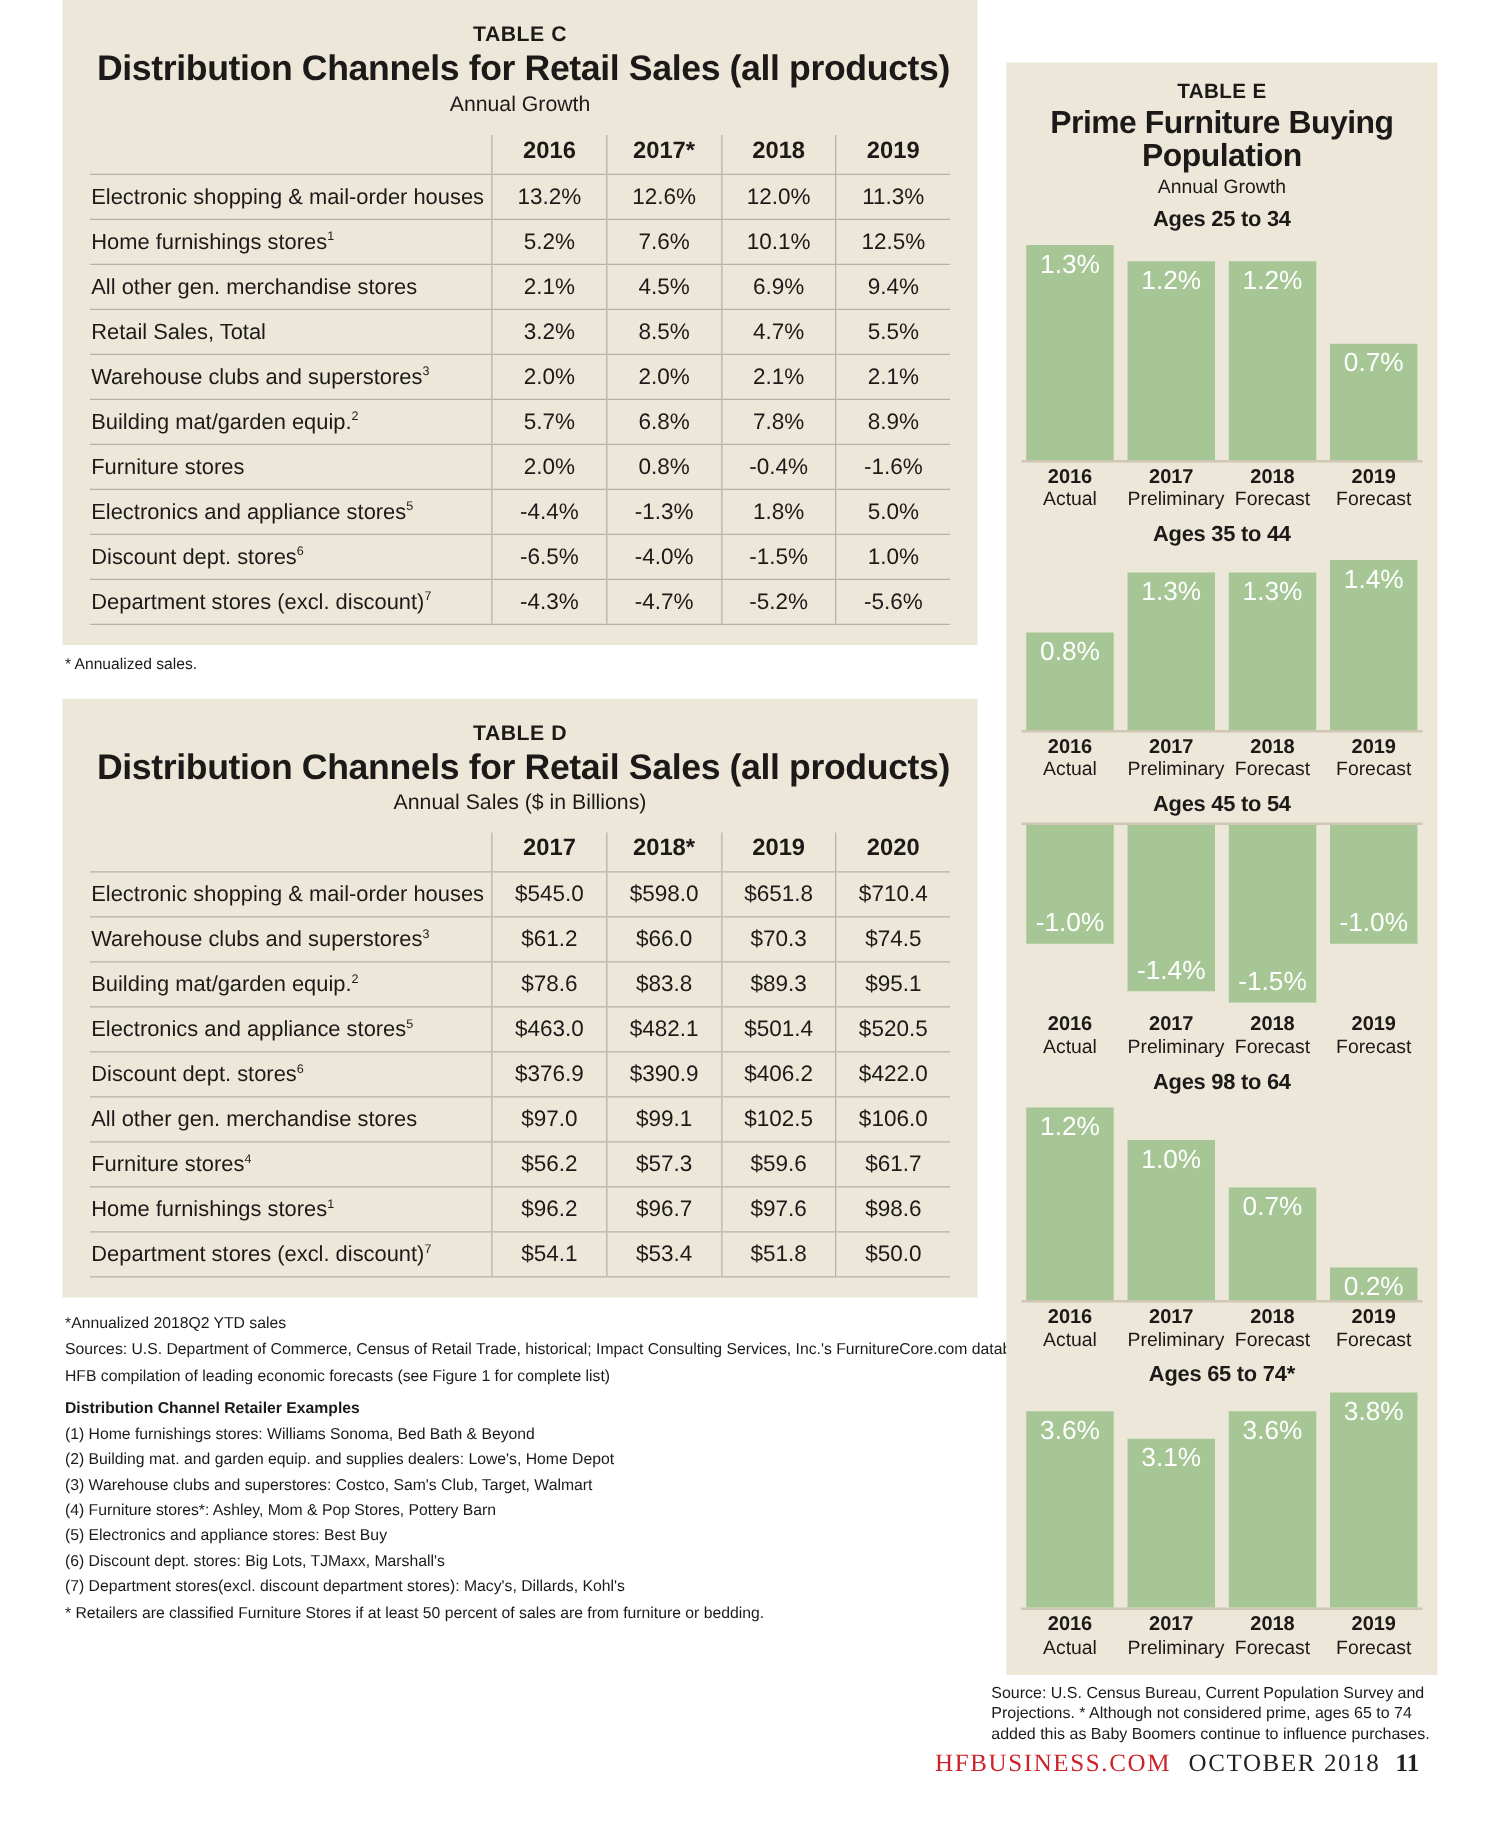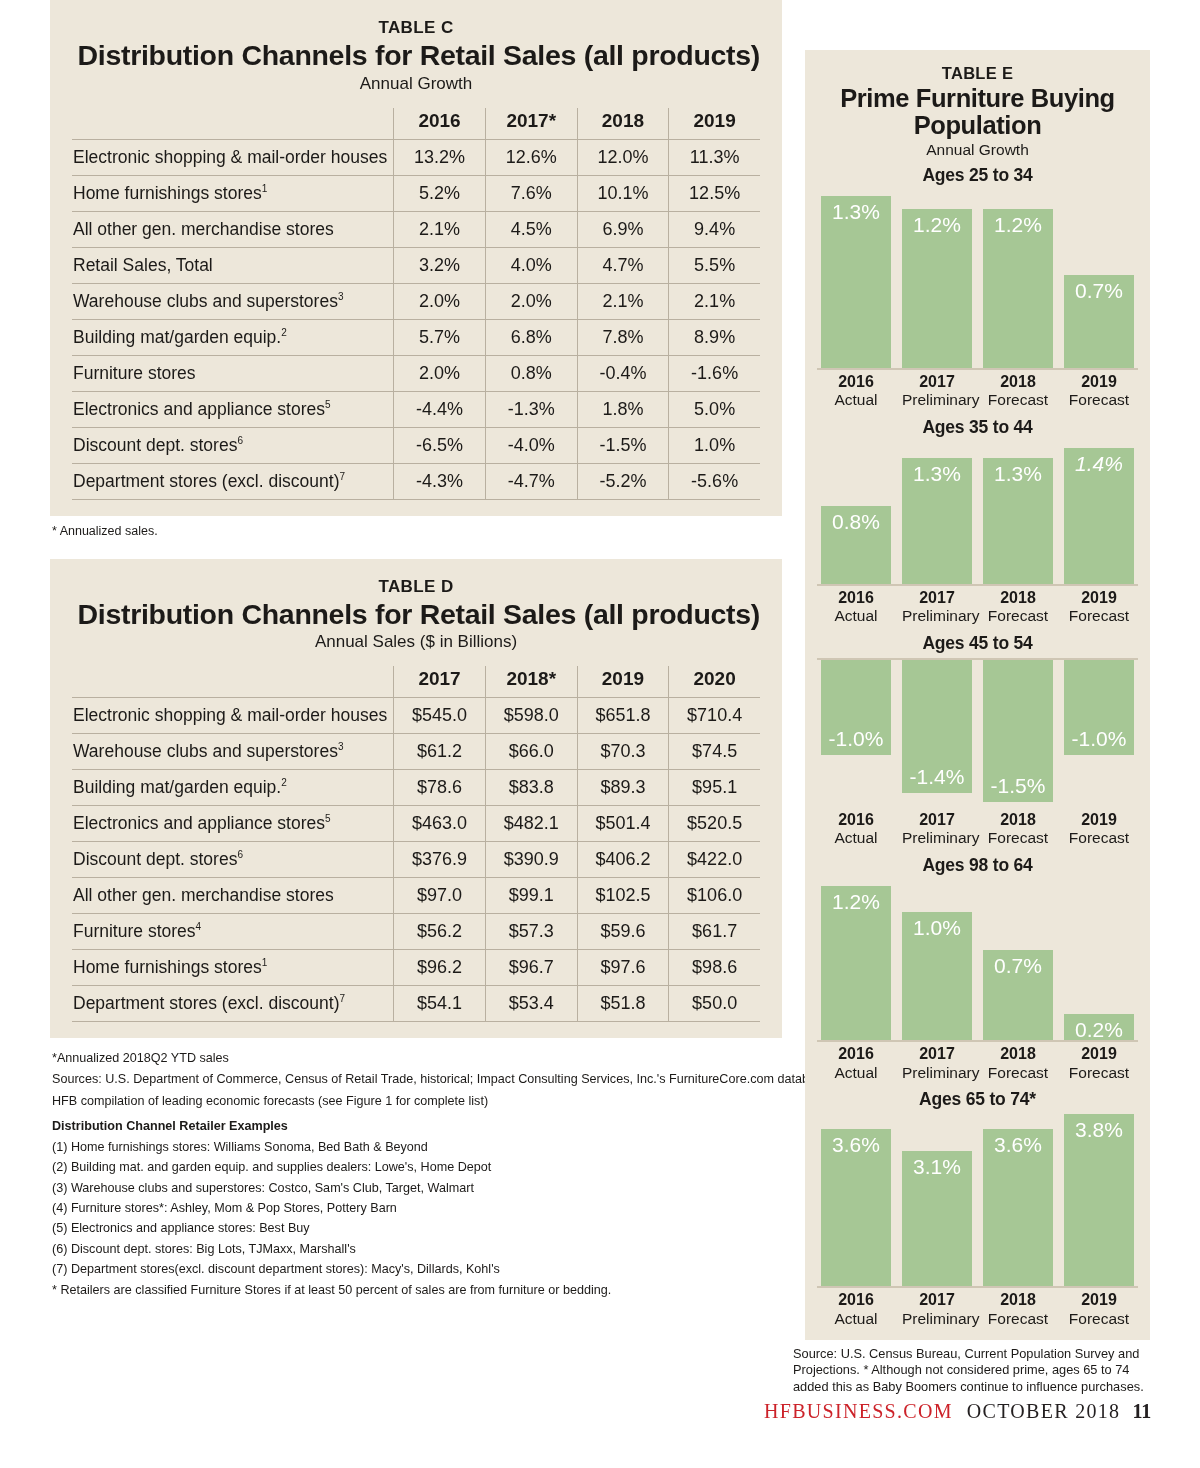--- a/index.html
+++ b/index.html
@@ -190,21 +190,21 @@
   .esource {
     position: absolute;
     left: 793px;
     top: 1346px;
     width: 368px;
     font-size: 12.8px;
     line-height: 1.28;
   }
   .footer {
     position: absolute;
-    left: 764px;
+    left: 748px;
     top: 1400px;
     width: 400px;
     white-space: nowrap;
     font-family: "Liberation Serif", serif;
     font-size: 20px;
     letter-spacing: 1.3px;
   }
   .footer .brand { color: #cc2229; }
   .footer .issue { color: #231f20; margin-left: 14px; }
   .footer .pg { color: #231f20; font-weight: 700; margin-left: 12px; letter-spacing: 0; }
@@ -246,21 +246,21 @@
           <tr>
             <td class="lbl">All other gen. merchandise stores</td>
             <td class="val">2.1%</td>
             <td class="val">4.5%</td>
             <td class="val">6.9%</td>
             <td class="val">9.4%</td>
           </tr>
           <tr>
             <td class="lbl">Retail Sales, Total</td>
             <td class="val">3.2%</td>
-            <td class="val">4.0%</td>
+            <td class="val">8.5%</td>
             <td class="val">4.7%</td>
             <td class="val">5.5%</td>
           </tr>
           <tr>
             <td class="lbl">Warehouse clubs and superstores<sup>3</sup></td>
             <td class="val">2.0%</td>
             <td class="val">2.0%</td>
             <td class="val">2.1%</td>
             <td class="val">2.1%</td>
           </tr>
@@ -465,21 +465,21 @@
               <div class="bar" style="height: 126px; background: rgb(166, 199, 149);">
                 <span class="bar-val top">1.3%</span>
               </div>
             </div>
             <div class="bar-col" style="height: 142px; justify-content: flex-end;">
               <div class="bar" style="height: 126px; background: rgb(166, 199, 149);">
                 <span class="bar-val top">1.3%</span>
               </div>
             </div>
             <div class="bar-col" style="height: 142px; justify-content: flex-end;">
-              <div class="bar" style="height: 136px; background: rgb(166, 199, 149); font-style: italic;">
+              <div class="bar" style="height: 136px; background: rgb(166, 199, 149);">
                 <span class="bar-val top">1.4%</span>
               </div>
             </div>
           </div>
           <div class="xlabels">
             <div class="xcell">
               <span class="xyear">2016</span>
               <span class="xkind">Actual</span>
             </div>
             <div class="xcell">

